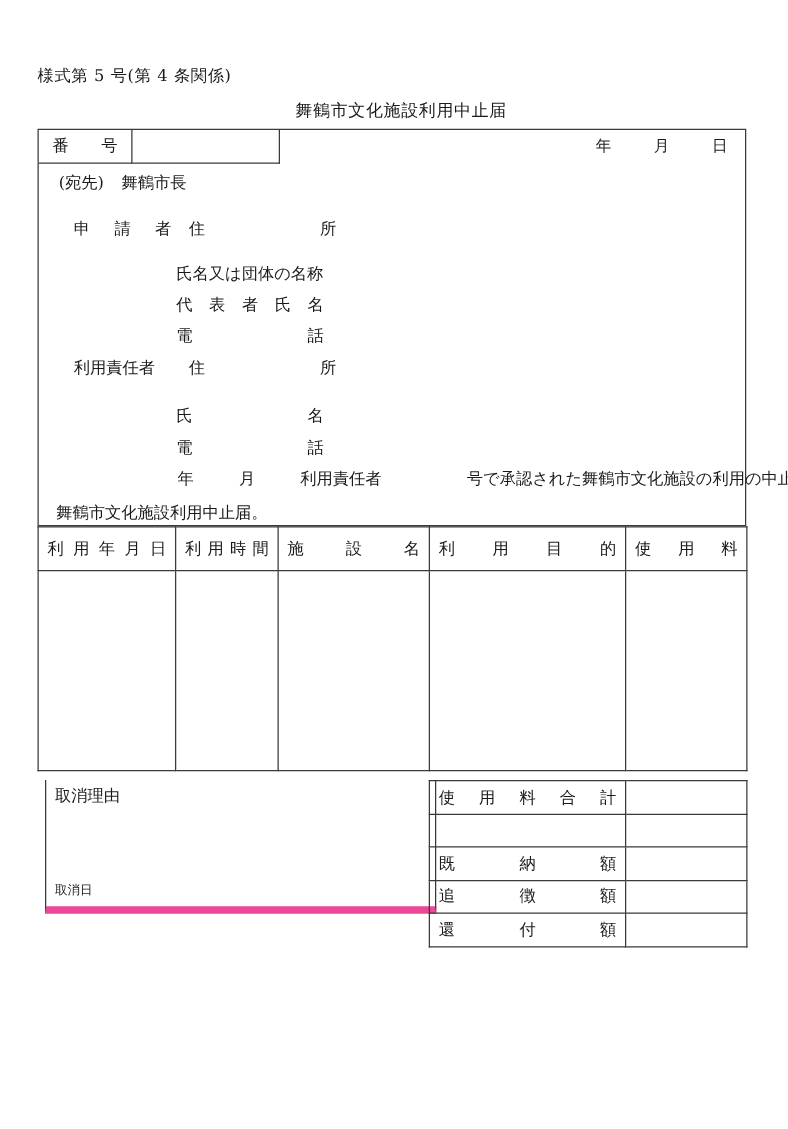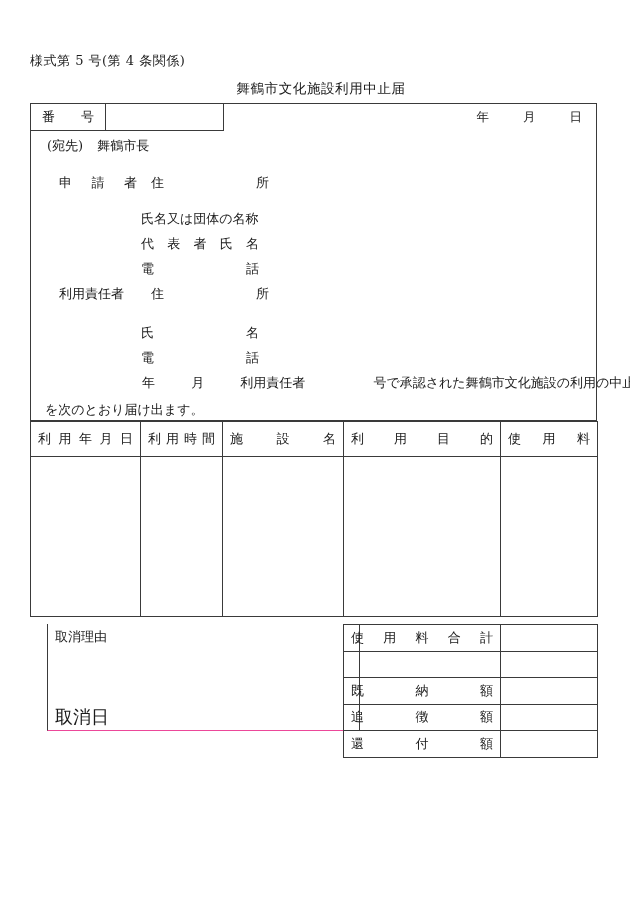--- a/index.html
+++ b/index.html
@@ -178,40 +178,40 @@
   
   .bottom-wrap {
     position: absolute;
     left: 30px;
     top: 624px;
     width: 567px;
     height: 134px;
   }
   .bl-reason {
     position: absolute;
-    left: 17px;
+    left: 6px;
     top: 0;
     width: 313px;
     height: 107px;
     border-left: 1px solid #3a3a3a;
     border-right: 1px solid #3a3a3a;
-    border-bottom: 1px solid #ec4899;
+    border-bottom: 6px solid #ec4899;
     box-sizing: border-box;
   }
   .bl-reason .lbl {
     position: absolute;
     left: 7px;
     top: 4px;
     font-size: 13px;
   }
   .bl-reason .lbl2 {
     position: absolute;
     left: 7px;
     top: 81px;
-    font-size: 18px;
+    font-size: 10px;
     font-family: Liberation Serif, serif;
   }
 
   .fee-table {
     position: absolute;
     left: 313px;
     top: 0;
     width: 254px;
     border-collapse: collapse;
     table-layout: fixed;
@@ -320,21 +320,21 @@
       <span></span>
     </div>
 
     <div class="approval">
       <div class="ln1">
         <span class="d-y">年</span>
         <span class="d-m">月</span>
         <span class="d-d">利用責任者</span>
         <span class="no-gap">号で承認された舞鶴市文化施設の利用の中止</span>
       </div>
-      <div class="ln2">を次のとおり届け出ます。</div>
+      <div class="ln2">舞鶴市文化施設利用中止届。</div>
     </div>
   </div>
 
   <table class="main-table">
     <tbody>
         <tr>
       <td class="th-cell" style="width:110px">
         <div class="th-inner">
           <span>利</span>
           <span>用</span>

